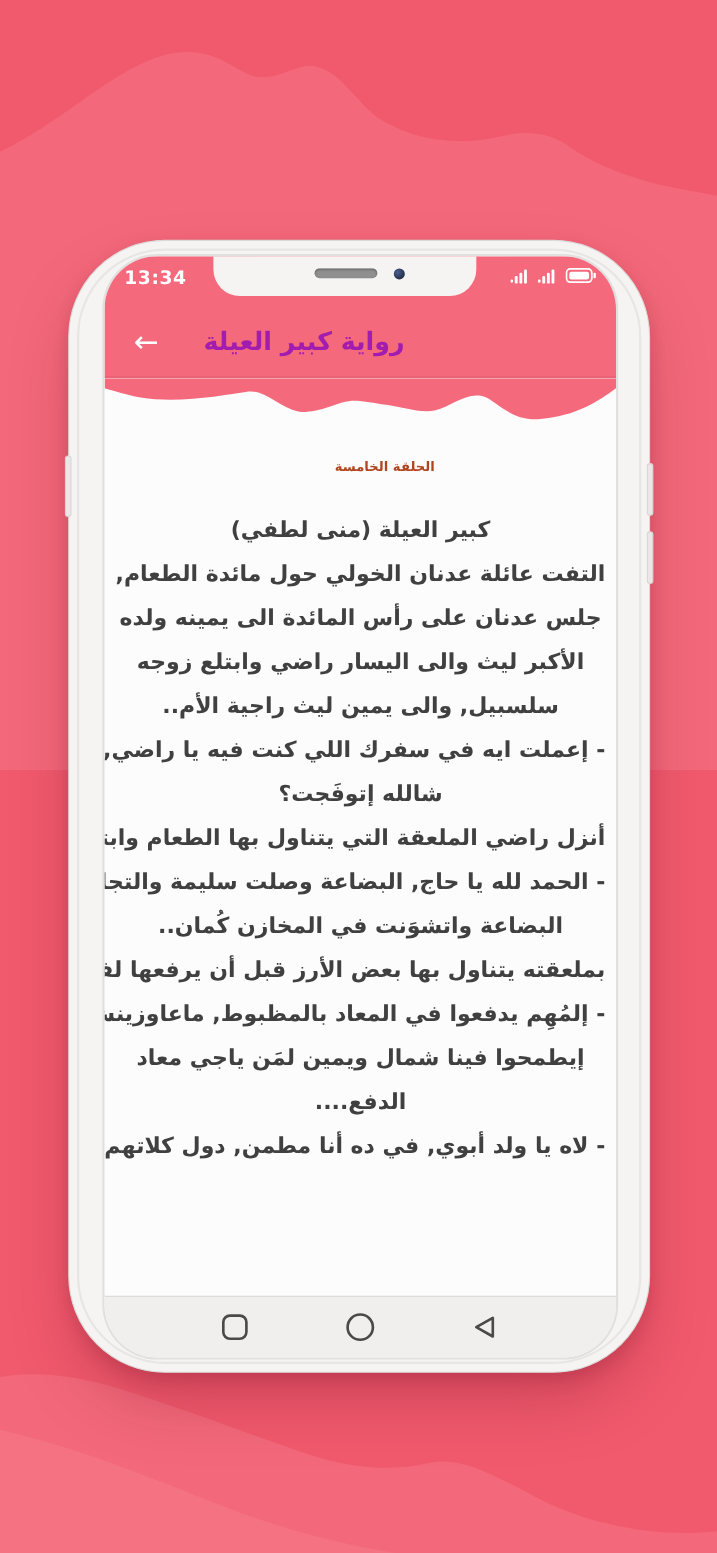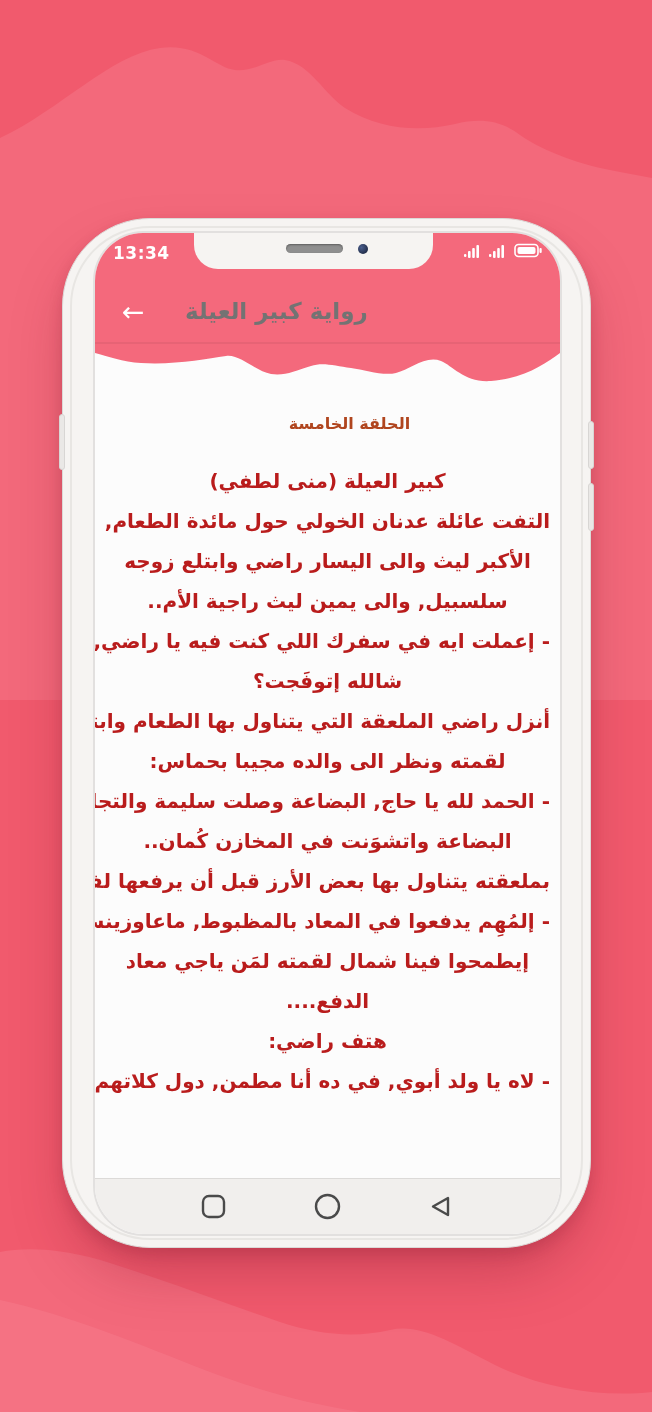--- a/index.html
+++ b/index.html
@@ -38,28 +38,28 @@
          border-radius:0 0 24px 24px;}
   .speaker{position:absolute;left:92px;top:11px;width:57px;height:9px;border-radius:6px;
          background:#8f8f8f;box-shadow:inset 0 1px 2px rgba(0,0,0,.35);}
   .camera{position:absolute;left:164px;top:11px;width:10px;height:10px;border-radius:50%;
          background:radial-gradient(circle at 35% 35%,#4a5e8c,#141c33);}
 
   .titlerow{position:absolute;left:0;top:56px;width:465px;height:44px;
          display:flex;align-items:center;padding:0 18px;}
   .back-btn{width:40px;height:40px;display:flex;align-items:center;justify-content:center;
          color:#fff;font-size:27px;cursor:pointer;}
-  .app-title{color:#737373;font-size:23px;font-weight:bold;margin-left:32px;direction:rtl;}
+  .app-title{color:#a21caf;font-size:23px;font-weight:bold;margin-left:32px;direction:rtl;}
 
   
   .content{position:absolute;left:0;top:148px;width:465px;height:852px;
          direction:rtl;overflow:hidden;}
   .heading{margin-top:28px;text-align:center;color:#b0451e;font-weight:bold;
-         font-size:16px;line-height:30px;padding-left:44px;}
-  .para{margin-top:22px;color:#b91c1c;font-weight:bold;font-size:20px;padding:0 10px;}
+         font-size:12px;line-height:30px;padding-left:44px;}
+  .para{margin-top:22px;color:#404040;font-weight:bold;font-size:20px;padding:0 10px;}
   .line{line-height:40px;text-align:center;white-space:nowrap;}
 
   
   .navbar{position:absolute;left:0;bottom:0;width:465px;height:56px;background:#f1efed;
          border-top:1px solid #dcdad8;display:flex;align-items:center;
          justify-content:center;gap:86px;}
   .navbar svg{display:block;cursor:pointer;}
 </style>
 </head>
 <body>
@@ -124,33 +124,32 @@
           <span>←</span>
         </div>
         <div class="app-title">رواية كبير العيلة</div>
       </div>
 
       <div class="content">
         <div class="heading">الحلقة الخامسة</div>
         <div class="para">
             <div class="line">كبير العيلة (منى لطفي)</div>
             <div class="line">التفت عائلة عدنان الخولي حول مائدة الطعام,</div>
+            <div class="line">جلس عدنان على رأس المائدة الى يمينه ولده</div>
             <div class="line">الأكبر ليث والى اليسار راضي وابتلع زوجه</div>
             <div class="line">سلسبيل, والى يمين ليث راجية الأم..</div>
             <div class="line">- إعملت ايه في سفرك اللي كنت فيه يا راضي, إن</div>
             <div class="line">شالله إتوفَجت؟</div>
             <div class="line">أنزل راضي الملعقة التي يتناول بها الطعام وابتلع</div>
-            <div class="line">لقمته ونظر الى والده مجيبا بحماس:</div>
             <div class="line">- الحمد لله يا حاج, البضاعة وصلت سليمة والتجار</div>
             <div class="line">البضاعة واتشوَنت في المخازن كُمان..</div>
             <div class="line">بملعقته يتناول بها بعض الأرز قبل أن يرفعها لفمه:</div>
             <div class="line">- إلمُهِم يدفعوا في المعاد بالمظبوط, ماعاوزينش</div>
-            <div class="line">إيطمحوا فينا شمال لقمته لمَن ياجي معاد</div>
+            <div class="line">إيطمحوا فينا شمال ويمين لمَن ياجي معاد</div>
             <div class="line">الدفع....</div>
-            <div class="line">هتف راضي:</div>
             <div class="line">- لاه يا ولد أبوي, في ده أنا مطمن, دول كلاتهم تجار</div>
           </div>
       </div>
 
       <div class="navbar">
         <svg width="27" height="27" viewBox="0 0 27 27">
           <rect x="3" y="3" width="21" height="21" rx="6" fill="none" stroke="#4a4a4a" stroke-width="2.4"></rect>
         </svg>
         <svg width="29" height="29" viewBox="0 0 29 29">
           <circle cx="14.5" cy="14.5" r="11.5" fill="none" stroke="#4a4a4a" stroke-width="2.4"></circle>

